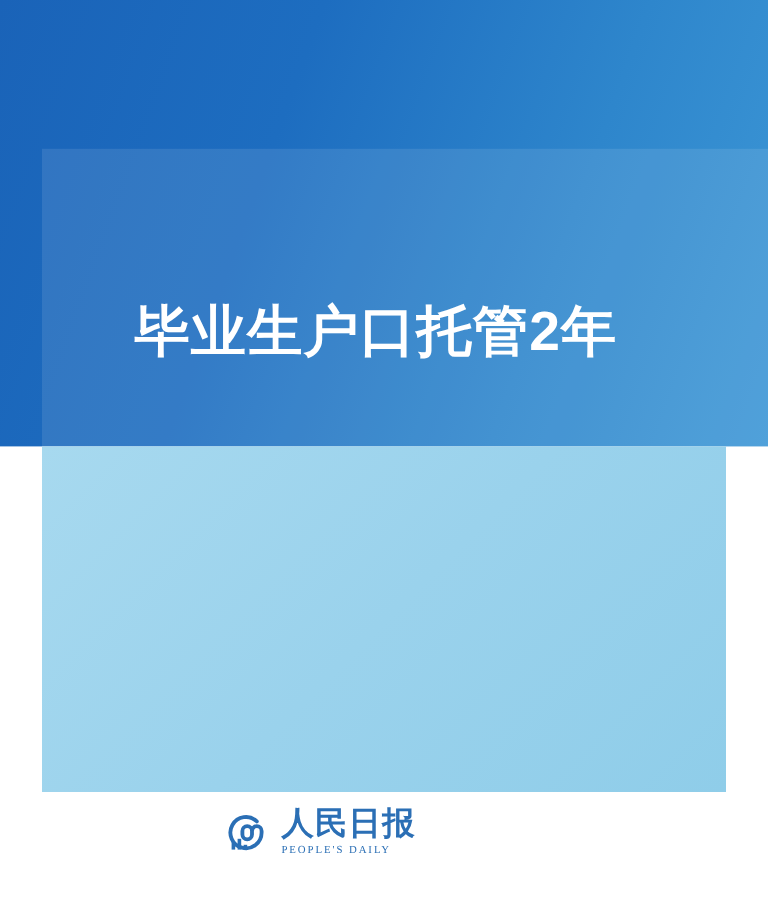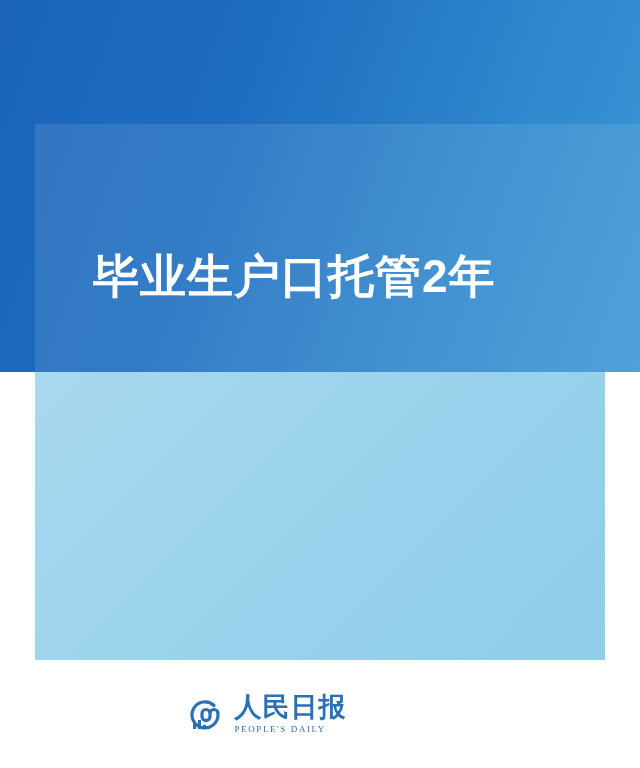--- a/index.html
+++ b/index.html
@@ -33,21 +33,21 @@
   .band-overlay {
     position: absolute;
     left: 35px;
     top: 124px;
     width: 605px;
     height: 248px;
     background: rgba(255,255,255,0.10);
   }
   .headline {
     position: absolute;
-    left: 93px;
+    left: 112px;
     top: 276px;
     width: 470px;
     color: #ffffff;
     font-size: 46px;
     font-weight: bold;
     letter-spacing: 1px;
     line-height: 1;
     transform: translateY(-50%);
     white-space: nowrap;
     font-family: "Liberation Sans", sans-serif;
@@ -74,21 +74,21 @@
     letter-spacing: 0.5px;
   }
   .highlight {
     color: #f5a623;
     font-weight: bold;
   }
   
   .footer {
     position: absolute;
     left: 0;
-    top: 675px;
+    top: 654px;
     width: 530px;
     height: 78px;
     display: flex;
     align-items: center;
     justify-content: center;
   }
   .logo-wrap {
     display: flex;
     align-items: center;
     gap: 7px;

